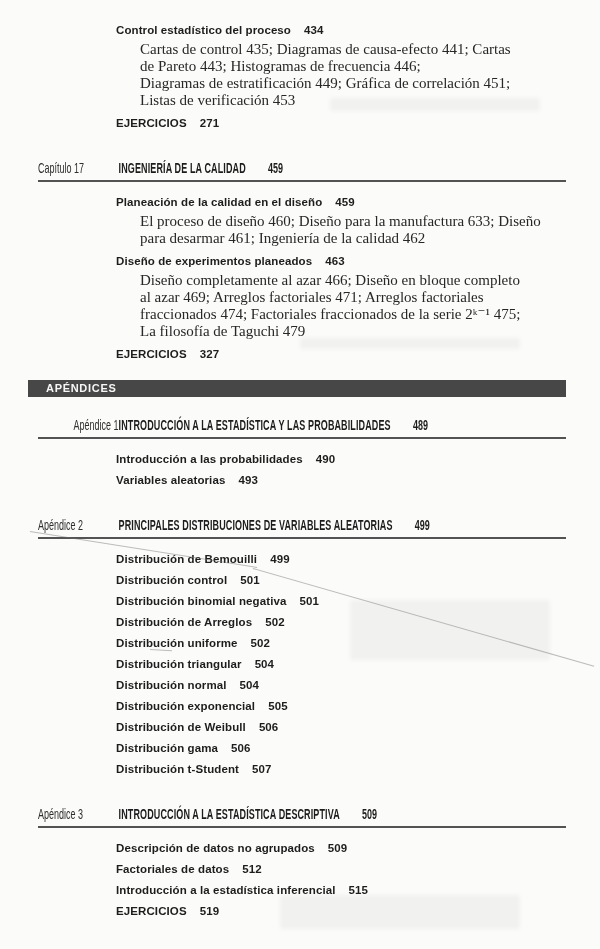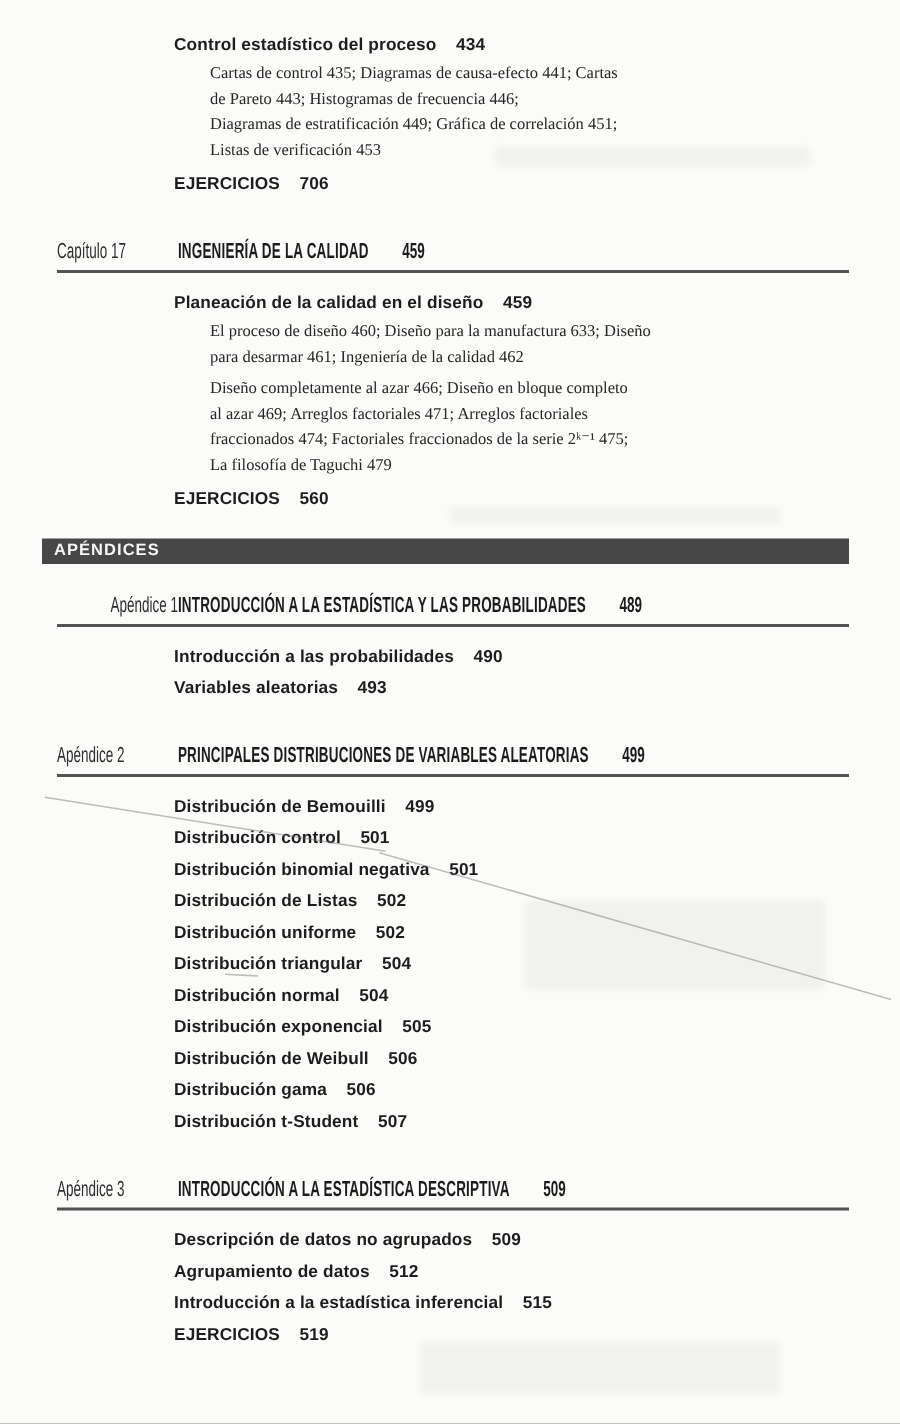--- a/index.html
+++ b/index.html
@@ -16,40 +16,40 @@
     font-weight:bold;font-size:11.5px;line-height:13px;
     letter-spacing:.1px;color:#1d1d1d;white-space:nowrap;
   }
   .entry .pg{margin-left:13px;}
   .after-rule{margin-top:14px;}
 
   
   .sub{
     margin:4px 0 0 102px;
     font-family:"Liberation Serif","DejaVu Serif",serif;
-    font-size:11px;line-height:17px;color:#272727;
+    font-size:15px;line-height:17px;color:#272727;
   }
   .sub div{white-space:nowrap;}
 
   
   .hblock{margin-top:30px;}
   .hrow{
     white-space:nowrap;font-size:14.5px;line-height:17px;color:#1c1c1c;
     transform:scaleX(0.62);transform-origin:0 50%;
   }
   .hrow .hlabel{display:inline-block;width:130px;font-weight:normal;color:#2e2e2e;}
   .hrow .htitle{font-weight:bold;letter-spacing:.2px;}
   .hrow .hpg{font-weight:bold;margin-left:36px;}
   .hrule{height:2px;background:#535353;margin-top:3px;}
 
   
   .banner{
     margin:19px 0 20px -10px;height:17px;line-height:17px;
     background:#474747;color:#f6f6f5;
-    font-weight:bold;font-size:11px;letter-spacing:.7px;padding-left:8px;
+    font-weight:bold;font-size:11px;letter-spacing:.7px;padding-left:18px;
   }
 
   
   .scratch{position:absolute;height:1px;background:rgba(110,110,110,.45);transform-origin:0 0;}
   .s1{left:30px;top:531px;width:230px;transform:rotate(9deg);}
   .s2{left:253px;top:568px;width:355px;transform:rotate(16deg);}
   .s3{left:150px;top:649px;width:22px;transform:rotate(3deg);}
   .ghost{position:absolute;background:rgba(140,140,140,.09);filter:blur(2px);border-radius:2px;}
   .g1{left:330px;top:98px;width:210px;height:13px;}
   .g2{left:300px;top:338px;width:220px;height:11px;}
@@ -65,46 +65,49 @@
     <div class="entry">
       <span>Control estadístico del proceso</span><span class="pg">434</span>
     </div>
     <div class="sub">
       <div>Cartas de control 435; Diagramas de causa-efecto 441; Cartas</div>
       <div>de Pareto 443; Histogramas de frecuencia 446;</div>
       <div>Diagramas de estratificación 449; Gráfica de correlación 451;</div>
       <div>Listas de verificación 453</div>
     </div>
     <div class="entry">
-      <span>EJERCICIOS</span><span class="pg">706</span>
+      <span>EJERCICIOS</span><span class="pg">271</span>
     </div>
 
     <div class="hblock">
       <div class="hrow">
         <span class="hlabel">Capítulo 17</span><span class="htitle">INGENIERÍA DE LA CALIDAD</span><span class="hpg">459</span>
       </div>
       <div class="hrule"></div>
     </div>
 
     <div class="entry after-rule">
       <span>Planeación de la calidad en el diseño</span><span class="pg">459</span>
     </div>
     <div class="sub">
       <div>El proceso de diseño 460; Diseño para la manufactura 633; Diseño</div>
       <div>para desarmar 461; Ingeniería de la calidad 462</div>
     </div>
 
+    <div class="entry">
+      <span>Diseño de experimentos planeados</span><span class="pg">463</span>
+    </div>
     <div class="sub">
       <div>Diseño completamente al azar 466; Diseño en bloque completo</div>
       <div>al azar 469; Arreglos factoriales 471; Arreglos factoriales</div>
       <div>fraccionados 474; Factoriales fraccionados de la serie 2ᵏ⁻¹ 475;</div>
       <div>La filosofía de Taguchi 479</div>
     </div>
     <div class="entry">
-      <span>EJERCICIOS</span><span class="pg">560</span>
+      <span>EJERCICIOS</span><span class="pg">327</span>
     </div>
 
     <div class="banner">
       <span>APÉNDICES</span>
     </div>
 
     <div class="hblock" style="margin-top:0;text-align:right;">
       <div class="hrow">
         <span class="hlabel">Apéndice 1</span><span class="htitle">INTRODUCCIÓN A LA ESTADÍSTICA Y LAS PROBABILIDADES</span><span class="hpg">489</span>
       </div>
@@ -126,21 +129,21 @@
     <div class="entry after-rule">
       <span>Distribución de Bemouilli</span><span class="pg">499</span>
     </div>
     <div class="entry">
       <span>Distribución control</span><span class="pg">501</span>
     </div>
     <div class="entry">
       <span>Distribución binomial negativa</span><span class="pg">501</span>
     </div>
     <div class="entry">
-      <span>Distribución de Listas</span><span class="pg">502</span>
+      <span>Distribución de Arreglos</span><span class="pg">502</span>
     </div>
     <div class="entry">
       <span>Distribución uniforme</span><span class="pg">502</span>
     </div>
     <div class="entry">
       <span>Distribución triangular</span><span class="pg">504</span>
     </div>
     <div class="entry">
       <span>Distribución normal</span><span class="pg">504</span>
     </div>
@@ -160,21 +163,21 @@
     <div class="hblock">
       <div class="hrow">
         <span class="hlabel">Apéndice 3</span><span class="htitle">INTRODUCCIÓN A LA ESTADÍSTICA DESCRIPTIVA</span><span class="hpg">509</span>
       </div>
       <div class="hrule"></div>
     </div>
     <div class="entry after-rule">
       <span>Descripción de datos no agrupados</span><span class="pg">509</span>
     </div>
     <div class="entry">
-      <span>Agrupamiento de datos</span><span class="pg">512</span>
+      <span>Factoriales de datos</span><span class="pg">512</span>
     </div>
     <div class="entry">
       <span>Introducción a la estadística inferencial</span><span class="pg">515</span>
     </div>
     <div class="entry">
       <span>EJERCICIOS</span><span class="pg">519</span>
     </div>
 
   </div>
 

